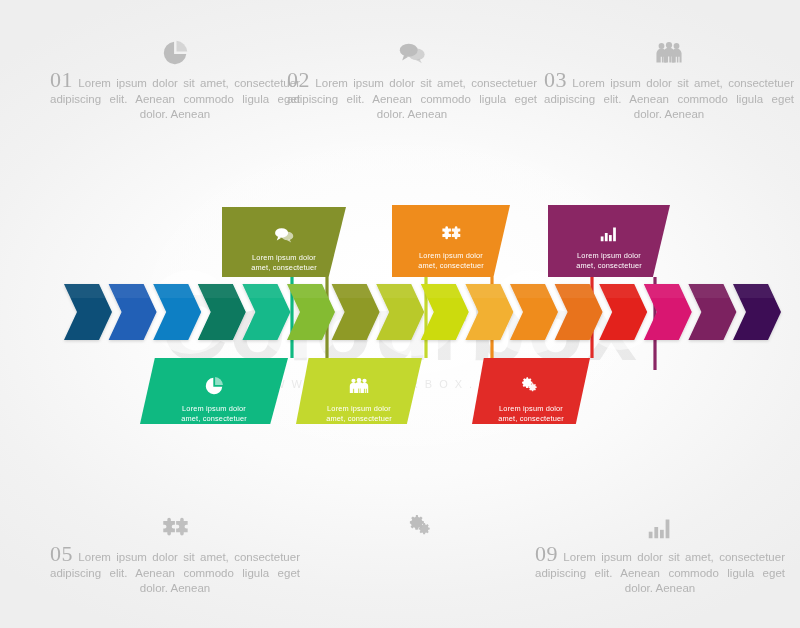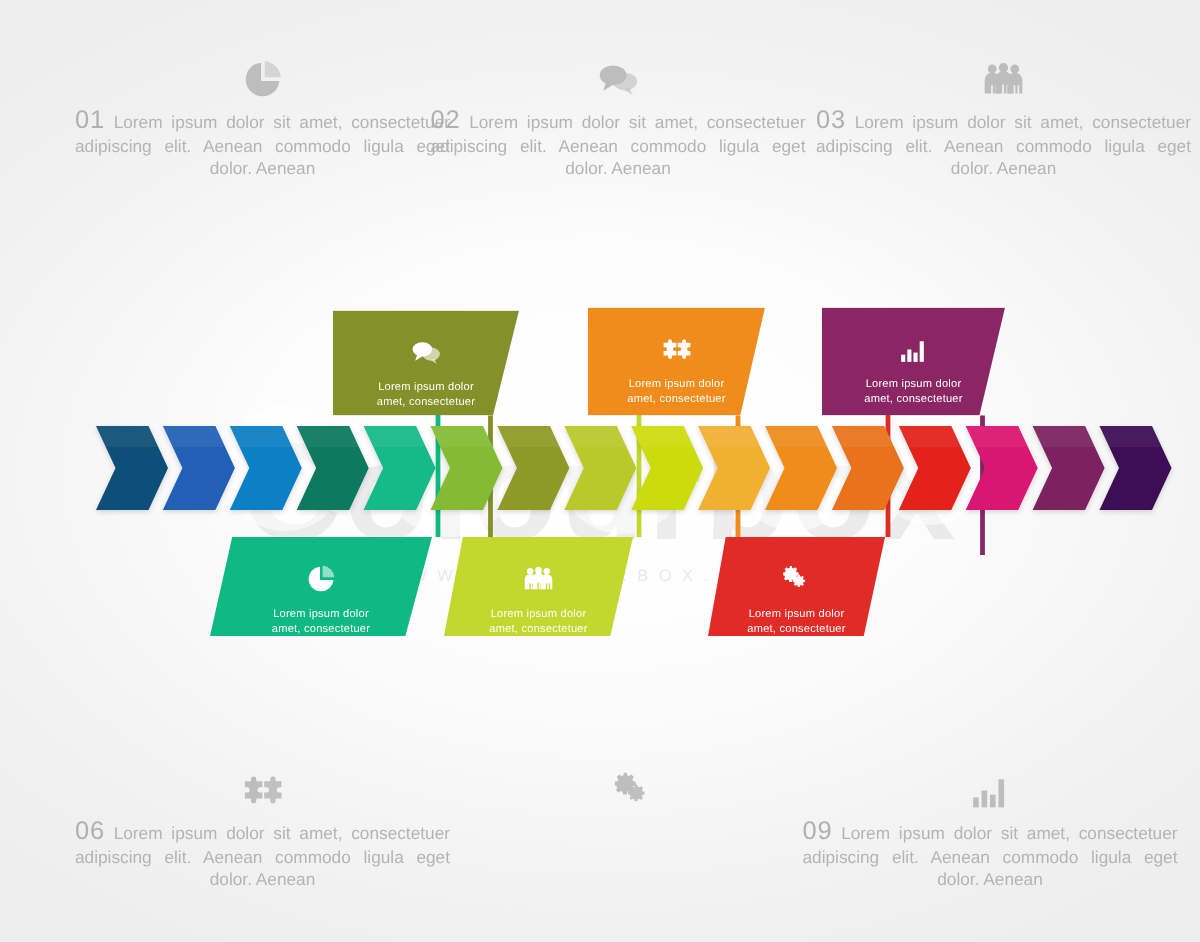--- a/index.html
+++ b/index.html
@@ -40,22 +40,22 @@
   .txt-icon{
     height:34px;margin-bottom:4px;
     display:flex;align-items:flex-end;justify-content:center;
     color:#b9b9b9;
   }
   .txt-body{
     font-size:11.5px;line-height:15.5px;color:#b4b4b4;
     text-align:justify;text-align-last:center;
   }
   .txt-num{
-    font-size:17px;color:#b0b0b0;letter-spacing:.5px;
-    font-family:Liberation Sans, sans-serif;
+    font-size:22px;color:#b0b0b0;letter-spacing:.5px;
+    font-family:Liberation Serif, serif;
   }
 
   .tb1{left:50px;  top:34px;}
   .tb2{left:287px; top:34px;}
   .tb3{left:544px; top:34px;}
   .tb4{left:50px;  top:508px;}
   .tb5{left:297px; top:508px;}
   .tb6{left:535px; top:508px;}
 
   
@@ -356,21 +356,21 @@
 
 <div class="txt-block tb4">
   <div class="txt-icon">
       <svg width="30" height="30" viewBox="0 0 32 32" fill="#bdbdbd" xmlns="http://www.w3.org/2000/svg">
         <path d="M3 10 h5 a2 2 0 0 1 2-2 2 2 0 0 1 2 2 h3.6 v4.2 a2 2 0 0 0 2 2 2 2 0 0 0 2-2 V10 h-0 V8 h-3.6 a2 2 0 0 0-2-2 2 2 0 0 0-2 2 H3 Z" opacity="0"></path>
         <path d="M3.5 9.5h4.3V8a1.9 1.9 0 1 1 3.8 0v1.5h4.3v4.2H14.4a1.9 1.9 0 1 0 0 3.8h1.5v4.2h-4.3v1.5a1.9 1.9 0 1 1-3.8 0v-1.5H3.5v-4.2H5a1.9 1.9 0 1 0 0-3.8H3.5Z"></path>
         <path d="M17.2 9.5h4.3V8a1.9 1.9 0 1 1 3.8 0v1.5h4.2v4.2h-1.4a1.9 1.9 0 1 0 0 3.8h1.4v4.2h-4.2v1.5a1.9 1.9 0 1 1-3.8 0v-1.5h-4.3v-4.2h1.5a1.9 1.9 0 1 0 0-3.8h-1.5Z" opacity=".95"></path>
       </svg>
     </div>
   <div class="txt-body">
-    <span class="txt-num">06</span>
+    <span class="txt-num">05</span>
     <span>Lorem ipsum dolor sit amet, consectetuer adipiscing elit. Aenean commodo ligula eget dolor. Aenean</span>
   </div>
 </div>
 
 <div class="txt-block tb5">
   <div class="txt-icon">
       <svg width="30" height="30" viewBox="0 0 32 32" fill="#bdbdbd" xmlns="http://www.w3.org/2000/svg">
         <path d="M13.4 3.4l.6 3.1a8.6 8.6 0 0 1 2.2.9l2.6-1.8 2.9 2.9-1.8 2.6c.4.7.7 1.4.9 2.2l3.1.6v4.1l-3.1.6c-.2.8-.5 1.5-.9 2.2l1.8 2.6-2.9 2.9-2.6-1.8c-.7.4-1.4.7-2.2.9l-.6 3.1H9.3l-.6-3.1a8.6 8.6 0 0 1-2.2-.9l-2.6 1.8-2.9-2.9 1.8-2.6a8.6 8.6 0 0 1-.9-2.2L-.2 18v-4.1l3.1-.6c.2-.8.5-1.5.9-2.2L2 8.5l2.9-2.9 2.6 1.8c.7-.4 1.4-.7 2.2-.9l.6-3.1z" transform="translate(3.2,1.2) scale(.62)"></path>
         <circle cx="10.6" cy="13.4" r="3.1" fill="#fff" opacity="0"></circle>
         <path d="M24 15.2l.35 1.8c.45.12.87.3 1.25.52l1.5-1.04 1.67 1.67-1.04 1.5c.22.38.4.8.52 1.25l1.8.35v2.36l-1.8.35c-.12.45-.3.87-.52 1.25l1.04 1.5-1.67 1.67-1.5-1.04c-.38.22-.8.4-1.25.52l-.35 1.8h-2.36l-.35-1.8a6 6 0 0 1-1.25-.52l-1.5 1.04-1.67-1.67 1.04-1.5a6 6 0 0 1-.52-1.25l-1.8-.35v-2.36l1.8-.35c.12-.45.3-.87.52-1.25l-1.04-1.5 1.67-1.67 1.5 1.04c.38-.22.8-.4 1.25-.52l.35-1.8z" transform="translate(1.2,-0.6) scale(.82) translate(-2,0)" opacity=".95"></path>

